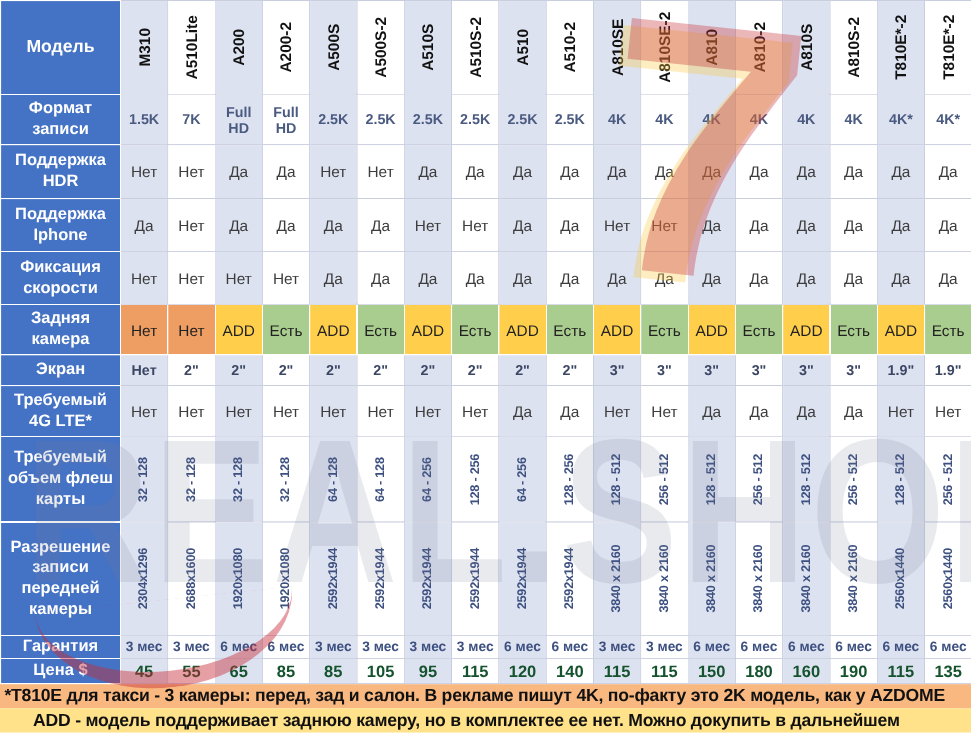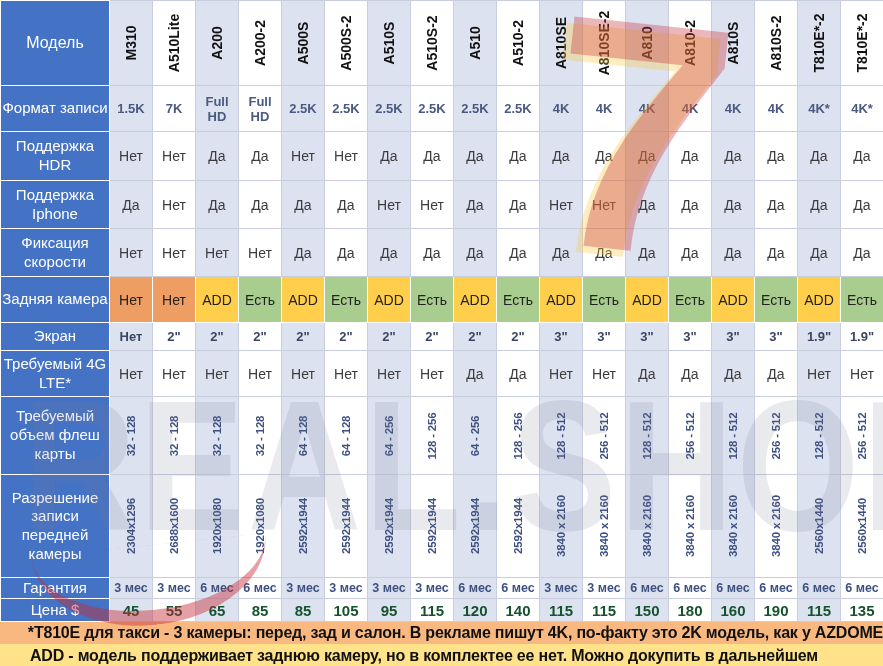--- a/index.html
+++ b/index.html
@@ -21,21 +21,21 @@
     border: 1px solid #c9cedf;
     text-align: center;
     vertical-align: middle;
     padding: 0;
     overflow: hidden;
     position: relative;
   }
   .label-cell {
     background: #4472C4;
     color: #ffffff;
-    font-weight: normal;
+    font-weight: bold;
     font-size: 15px;
     line-height: 1.25;
     border: 1px solid #ffffff !important;
     padding: 0 2px;
     margin-left: 48px;
   }
   .corner { font-size: 16px; }
   .stripe   { background: #dde2f0; }
   .nostripe { background: #ffffff; }
   .vspan {
@@ -476,18 +476,18 @@
         <td class="stripe c-price">150</td>
         <td class="nostripe c-price">180</td>
         <td class="stripe c-price">160</td>
         <td class="nostripe c-price">190</td>
         <td class="stripe c-price">115</td>
         <td class="nostripe c-price">135</td>
       </tr>
     </tbody>
 </table>
 
-<div class="footer-line" id="footnote1" style="background: rgb(248, 184, 128); text-align: right;">*T810E для такси - 3 камеры: перед, зад и салон. В рекламе пишут 4K, по-факту это 2K модель, как у AZDOME</div>
+<div class="footer-line" id="footnote1" style="background: rgb(248, 184, 128);">*T810E для такси - 3 камеры: перед, зад и салон. В рекламе пишут 4K, по-факту это 2K модель, как у AZDOME</div>
 <div class="footer-line" id="footnote2" style="background: rgb(255, 226, 137);">ADD - модель поддерживает заднюю камеру, но в  комплектее ее нет. Можно докупить в дальнейшем</div>
 
 <div class="wm wm-seven">7</div>
 <div class="wm wm-text">REAL.SHOP</div>
 <div class="wm wm-swoosh"></div>
 
 </body></html>

